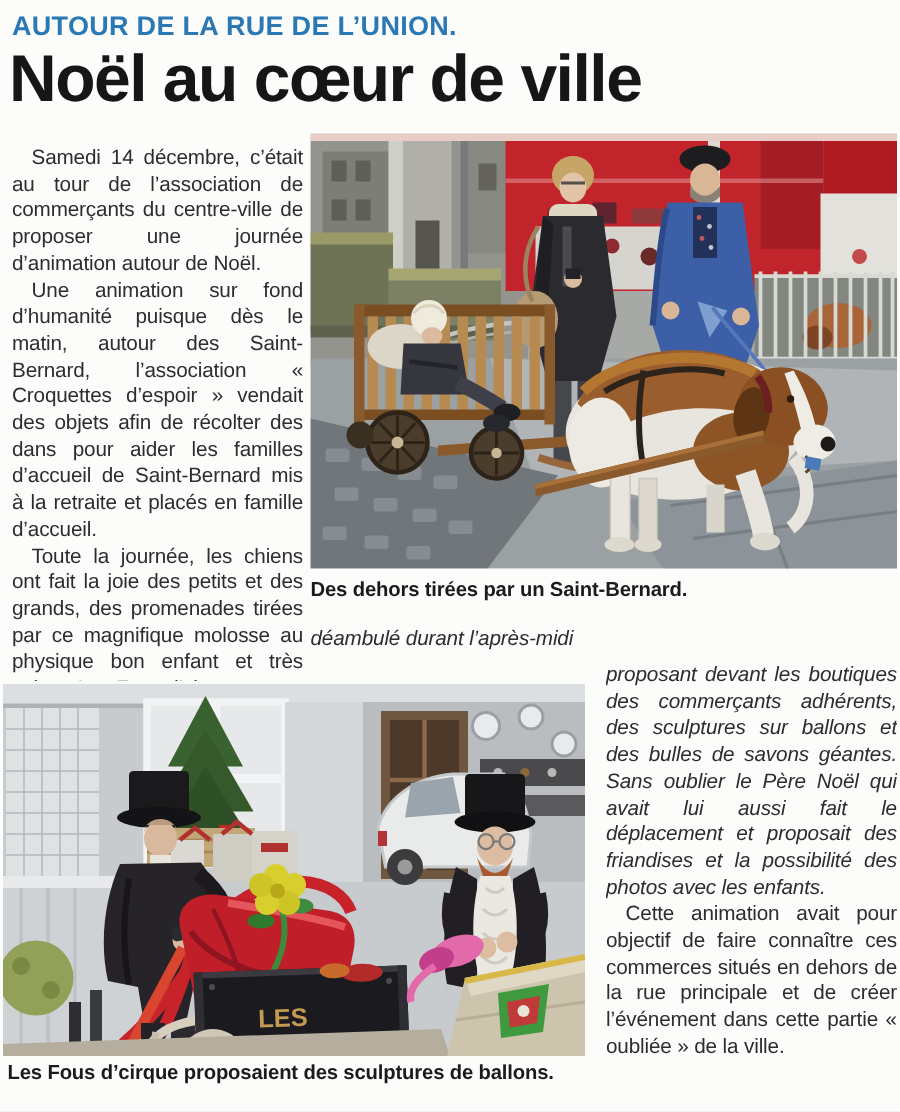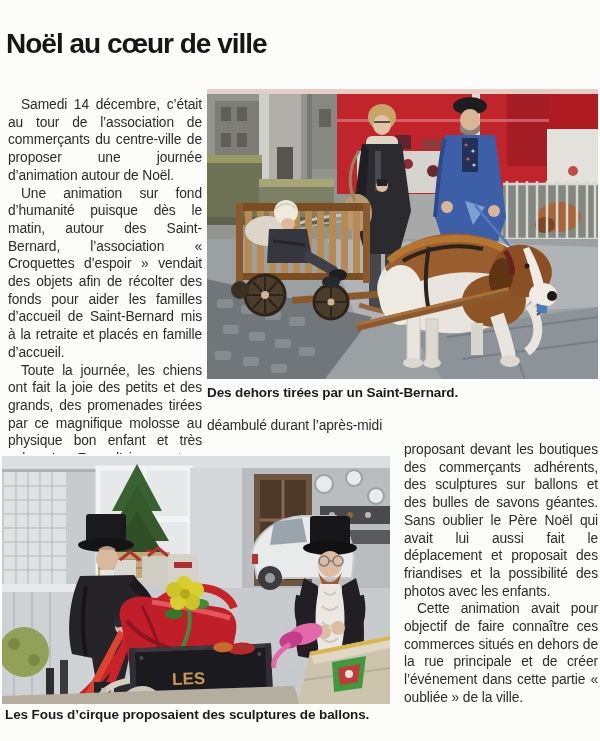--- a/index.html
+++ b/index.html
@@ -9,56 +9,57 @@
     font-family:"Liberation Sans", sans-serif;
     overflow:hidden;
   }
   .kicker{
     position:absolute;left:8px;top:7px;width:560px;
     font-size:18px;font-weight:bold;letter-spacing:.2px;
     color:var(--c-kicker,#2a79b4);
   }
   .headline{
     position:absolute;left:6px;top:28px;width:580px;
-    font-size:28px;font-weight:bold;letter-spacing:-1px;
+    font-size:44px;font-weight:bold;letter-spacing:-1px;
     color:var(--c-headline,#161616);
   }
   .bodycol{
     position:absolute;overflow:hidden;
     font-size:13.8px;line-height:17.7px;letter-spacing:-.1px;
     text-align:justify;color:var(--c-body,#2d2d2d);
     hyphens:auto;-webkit-hyphens:auto;
   }
   .bodycol p{margin:0;text-indent:13px;}
-  .bodycol p.cont{text-indent:0;}
+  .bodycol p.cont{text-indent:0;font-style:italic;}
   .col-left{left:8px;top:96px;width:194px;height:358px;}
   .col-mid{left:207px;top:417px;width:188px;height:20px;}
   .col-right{left:404px;top:441px;width:194px;height:322px;}
   .photo{position:absolute;display:block;}
   .photo svg{display:block;}
   .photo1{left:207px;top:89px;width:391px;height:290px;}
   .photo2{left:2px;top:456px;width:388px;height:248px;}
   .caption{
     position:absolute;font-weight:bold;font-size:13.5px;letter-spacing:-.1px;
     color:var(--c-caption,#1b1b1b);
   }
   .caption1{left:207px;top:385px;width:391px;}
   .caption2{left:5px;top:707px;width:570px;}
   .cart-label{font-family:"Liberation Sans",sans-serif;font-weight:bold;fill:#c49a52;}
 </style>
 </head>
 <body>
 
 <div class="page">
 
+  <div class="kicker">AUTOUR DE LA RUE DE L’UNION.</div>
   <div class="headline">Noël au cœur de ville</div>
 
   <div class="bodycol col-left">
     <p>Samedi 14 décembre, c’était au tour de l’association de commerçants du centre-ville de proposer une journée d’animation autour de Noël.</p>
-    <p>Une animation sur fond d’humanité puisque dès le matin, autour des Saint-Bernard, l’association « Croquettes d’espoir » vendait des objets afin de récolter des fonds pour aider les familles d’accueil de Saint-Bernard mis à la retraite et placés en famille d’accueil.</p>
+    <p>Une animation sur fond d’humanité puisque dès le matin, autour des Saint-Bernard, l’association « Croquettes d’espoir » vendait des objets afin de récolter des dans pour aider les familles d’accueil de Saint-Bernard mis à la retraite et placés en famille d’accueil.</p>
     <p>Toute la journée, les chiens ont fait la joie des petits et des grands, des promenades tirées par ce magnifique molosse au physique bon enfant et très calme. Les Fous d’cirque ont</p>
   </div>
 
   <div class="photo photo1">
     <svg viewBox="0 0 391 290" width="391" height="290">
 
       <g>
         <rect x="0" y="0" width="391" height="290" fill="#a7a9a6"></rect>
         <rect x="0" y="0" width="391" height="6" fill="#e8cdc6"></rect>
 

